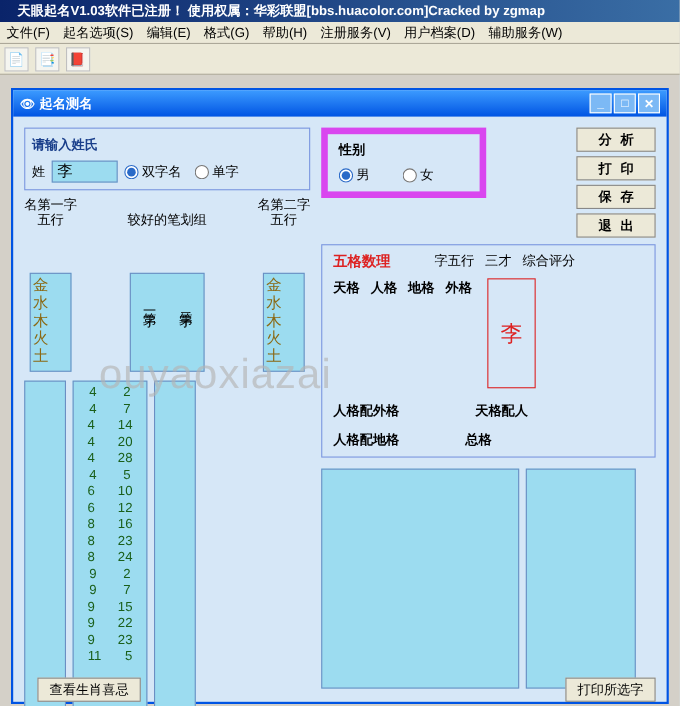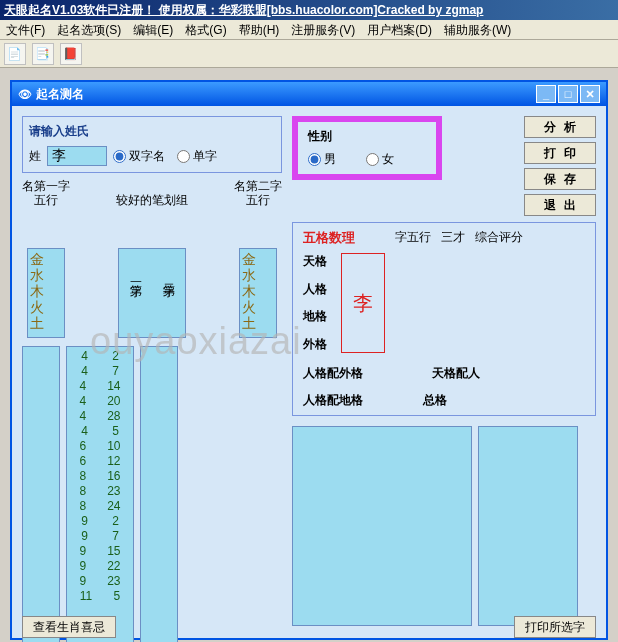--- a/index.html
+++ b/index.html
@@ -1,19 +1,19 @@
 <!DOCTYPE html>
 <html><head>
 <meta charset="utf-8">
 <style>
 * { box-sizing: border-box; margin: 0; padding: 0; font-family: "SimSun", "宋体", sans-serif; font-size: 12px; }
 body { background: #d4d0c8; width: 618px; height: 642px; overflow: hidden; position: relative; }
 
 
-.titlebar { background: linear-gradient(to right, #0a246a, #3a6ea5); color: #fff; height: 20px; padding: 2px 4px; font-weight: bold; text-decoration: underline; }
+.titlebar { background: linear-gradient(to right, #0a246a, #3a6ea5); color: #fff; height: 20px; padding: 2px 16px; font-weight: bold; }
 
 
 .menubar { background: #ece9d8; height: 20px; padding: 2px 6px; display: flex; gap: 12px; border-bottom: 1px solid #aca899; }
 .menubar span { cursor: default; }
 
 
 .toolbar { background: #ece9d8; height: 28px; padding: 2px 4px; display: flex; gap: 6px; align-items: center; border-bottom: 1px solid #aca899; }
 .tb-btn { width: 22px; height: 22px; border: 1px solid #c0c0c0; background: #f5f5f0; display: flex; align-items: center; justify-content: center; }
 
 
@@ -53,33 +53,33 @@
 .right-panel { flex: 1; }
 .top-row { display: flex; justify-content: space-between; align-items: flex-start; }
 .gender-box { border: 6px solid #d946ef; padding: 6px 10px; width: 150px; }
 .gender-box .lbl { font-weight: bold; }
 .btn-group { display: grid; grid-template-columns: 1fr; gap: 4px; font-weight: bold; }
 .btn { width: 72px; height: 22px; background: #ece9d8; border: 1px solid #888; text-align: center; line-height: 20px; letter-spacing: 8px; padding-left: 8px; }
 
 .wuge-box { border: 1px solid #7a96df; margin-top: 6px; padding: 6px 10px; }
 .wuge-box .title { color: #d22; font-weight: bold; font-size: 13px; }
 .wuge-row { display: flex; gap: 14px; margin-top: 6px; }
-.wuge-labels { display: flex; flex-direction: column; gap: 10px; font-weight: bold; justify-content: space-between; }
+.wuge-labels { display: flex; flex-direction: row; gap: 10px; font-weight: bold; justify-content: space-between; }
 .name-display { border: 1px solid #d22; width: 44px; height: 100px; display: flex; align-items: center; justify-content: center; color: #d22; font-size: 20px; }
 .tab-labels { display: flex; gap: 10px; margin-left: 20px; }
 .pair-row { display: flex; gap: 69px; margin-top: 12px; font-weight: bold; }
 .pair-row2 { display: flex; gap: 60px; margin-top: 10px; font-weight: bold; }
 
 .result-boxes { display: flex; gap: 6px; margin-top: 10px; }
 .result-box { background: #9cdcf0; border: 1px solid #6b8fc4; height: 200px; }
 .result-box.left { width: 180px; }
 .result-box.right { width: 100px; }
 
 
-.bottom-left-btn { position: absolute; left: 22px; bottom: 4px; }
+.bottom-left-btn { position: absolute; left: 22px; bottom: 4px; padding-left: 12px; }
 .bottom-right-btn { position: absolute; right: 22px; bottom: 4px; }
 .btn2 { height: 22px; background: #ece9d8; border: 1px solid #888; padding: 0 10px; line-height: 20px; }
 
 
 .watermark { position: absolute; left: 90px; top: 320px; font-size: 38px; color: rgba(180,180,180,0.65); font-family: Arial; letter-spacing: 1px; pointer-events: none; z-index: 99; }
 
 .eye-icon { font-size: 11px; }
 </style>
 </head>
 <body>

